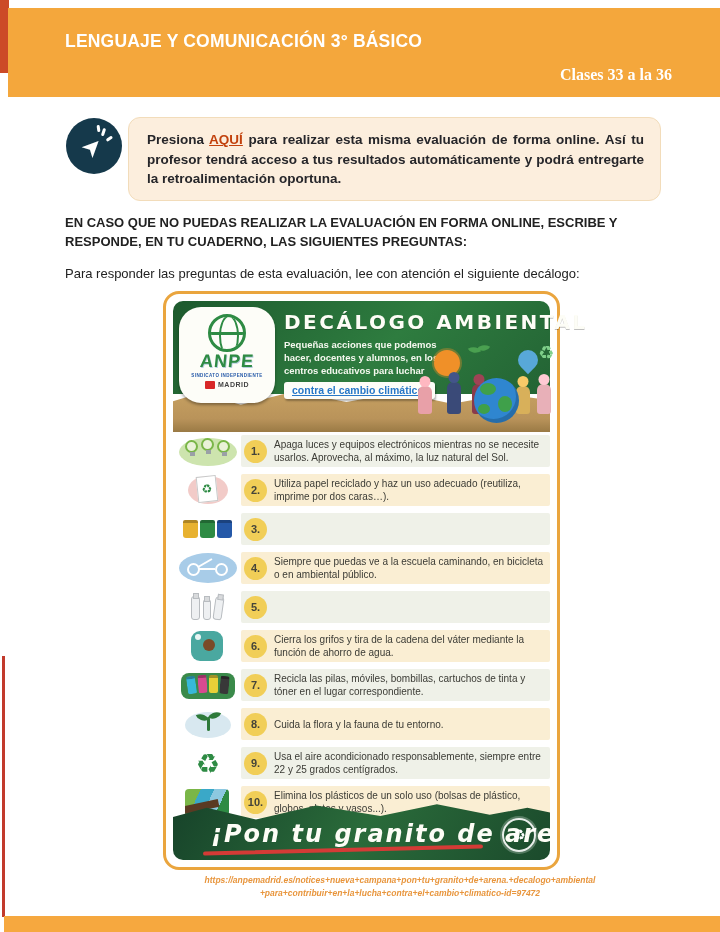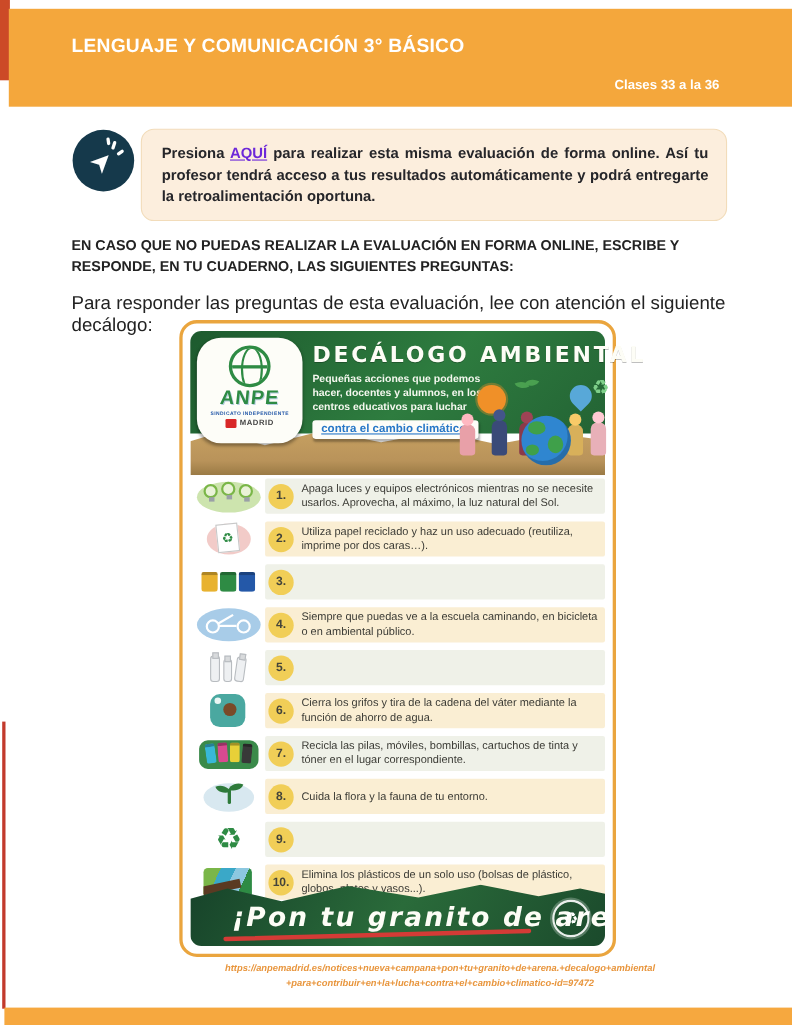--- a/index.html
+++ b/index.html
@@ -12,21 +12,21 @@
   .edge-strip-top { position:absolute; left:0; top:0; width:9px; height:73px; background:#cc4a27; }
   .edge-line-bottom { position:absolute; left:2px; top:656px; width:3px; height:261px; background:#c23a2c; }
   .bottom-bar { position:absolute; left:4px; top:916px; width:716px; height:16px; background:#f6a83f; }
 
   
   .header-band {
     position:absolute; left:8px; top:8px; width:712px; height:89px;
     background:#f4a73c; color:#fff;
   }
   .header-title { position:absolute; left:57px; top:21px; font-weight:bold; font-size:17.5px; line-height:1.45; letter-spacing:.2px; }
-  .header-classes { position:absolute; right:66px; bottom:13px; font-weight:bold; font-size:12px; }
+  .header-classes { position:absolute; right:48px; bottom:13px; font-weight:bold; font-size:16px;font-family:Liberation Serif, serif; }
 
   
   .click-icon {
     position:absolute; left:66px; top:118px; width:56px; height:56px; border-radius:50%;
     background:#15394b;
   }
   .cursor-arrow {
     position:absolute; left:16px; top:17px; color:#fff; font-size:24px; line-height:1;
     transform:rotate(-45deg); font-family:"DejaVu Sans", sans-serif;
   }
@@ -34,30 +34,30 @@
   .spark1 { width:2.5px; height:8px; left:36px; top:10px; transform:rotate(18deg); }
   .spark2 { width:2.5px; height:7px; left:42px; top:17px; transform:rotate(55deg); }
   .spark3 { width:2.5px; height:7px; left:31px; top:7px; transform:rotate(-8deg); }
   .callout {
     position:absolute; left:128px; top:117px; width:533px; height:84px;
     background:#fceedd; border:1.5px solid #f2dcba; border-radius:12px;
     padding:12px 16px 10px 18px;
     font-weight:bold; font-size:13.5px; line-height:1.45; color:#26262a;
     text-align:justify;
   }
-  .callout a { color:#6d28d9; text-decoration:underline; }
+  .callout a { color:#c2410c; text-decoration:underline; }
 
   
   .instr-bold {
     position:absolute; left:65px; top:214px; width:612px;
     font-weight:bold; font-size:13px; line-height:1.45; color:#222;
   }
   .instr-intro {
     position:absolute; left:65px; top:266px; width:612px;
-    font-size:17px; color:#222;
+    font-size:13px; color:#222;
   }
 
   
   .card {
     position:absolute; left:163px; top:291px; width:397px; height:579px;
     background:#fff; border:3px solid #eaa53e; border-radius:16px;
   }
   .board {
     position:absolute; left:7px; top:7px; width:377px; height:93px;
     background:linear-gradient(135deg,#1d5a2e 0%, #2e7c3f 55%, #236334 100%);
@@ -333,20 +333,21 @@
         <span class="itxt">Cuida la flora y la fauna de tu entorno.</span>
       </div>
     </div>
 
     <div class="row">
       <div class="icon-box">
         <span class="recycle-glyph">♻</span>
       </div>
       <div class="band odd">
         <span class="num">9.</span>
+        <span class="itxt">Usa el aire acondicionado responsablemente, siempre entre 22 y 25 grados centígrados.</span>
       </div>
     </div>
 
     <div class="row">
       <div class="icon-box">
         <span class="photo" style="left:10px;top:4px;"></span>
       </div>
       <div class="band even">
         <span class="num">10.</span>
         <span class="itxt">Elimina los plásticos de un solo uso (bolsas de plástico, globos, platos y vasos...).</span>

